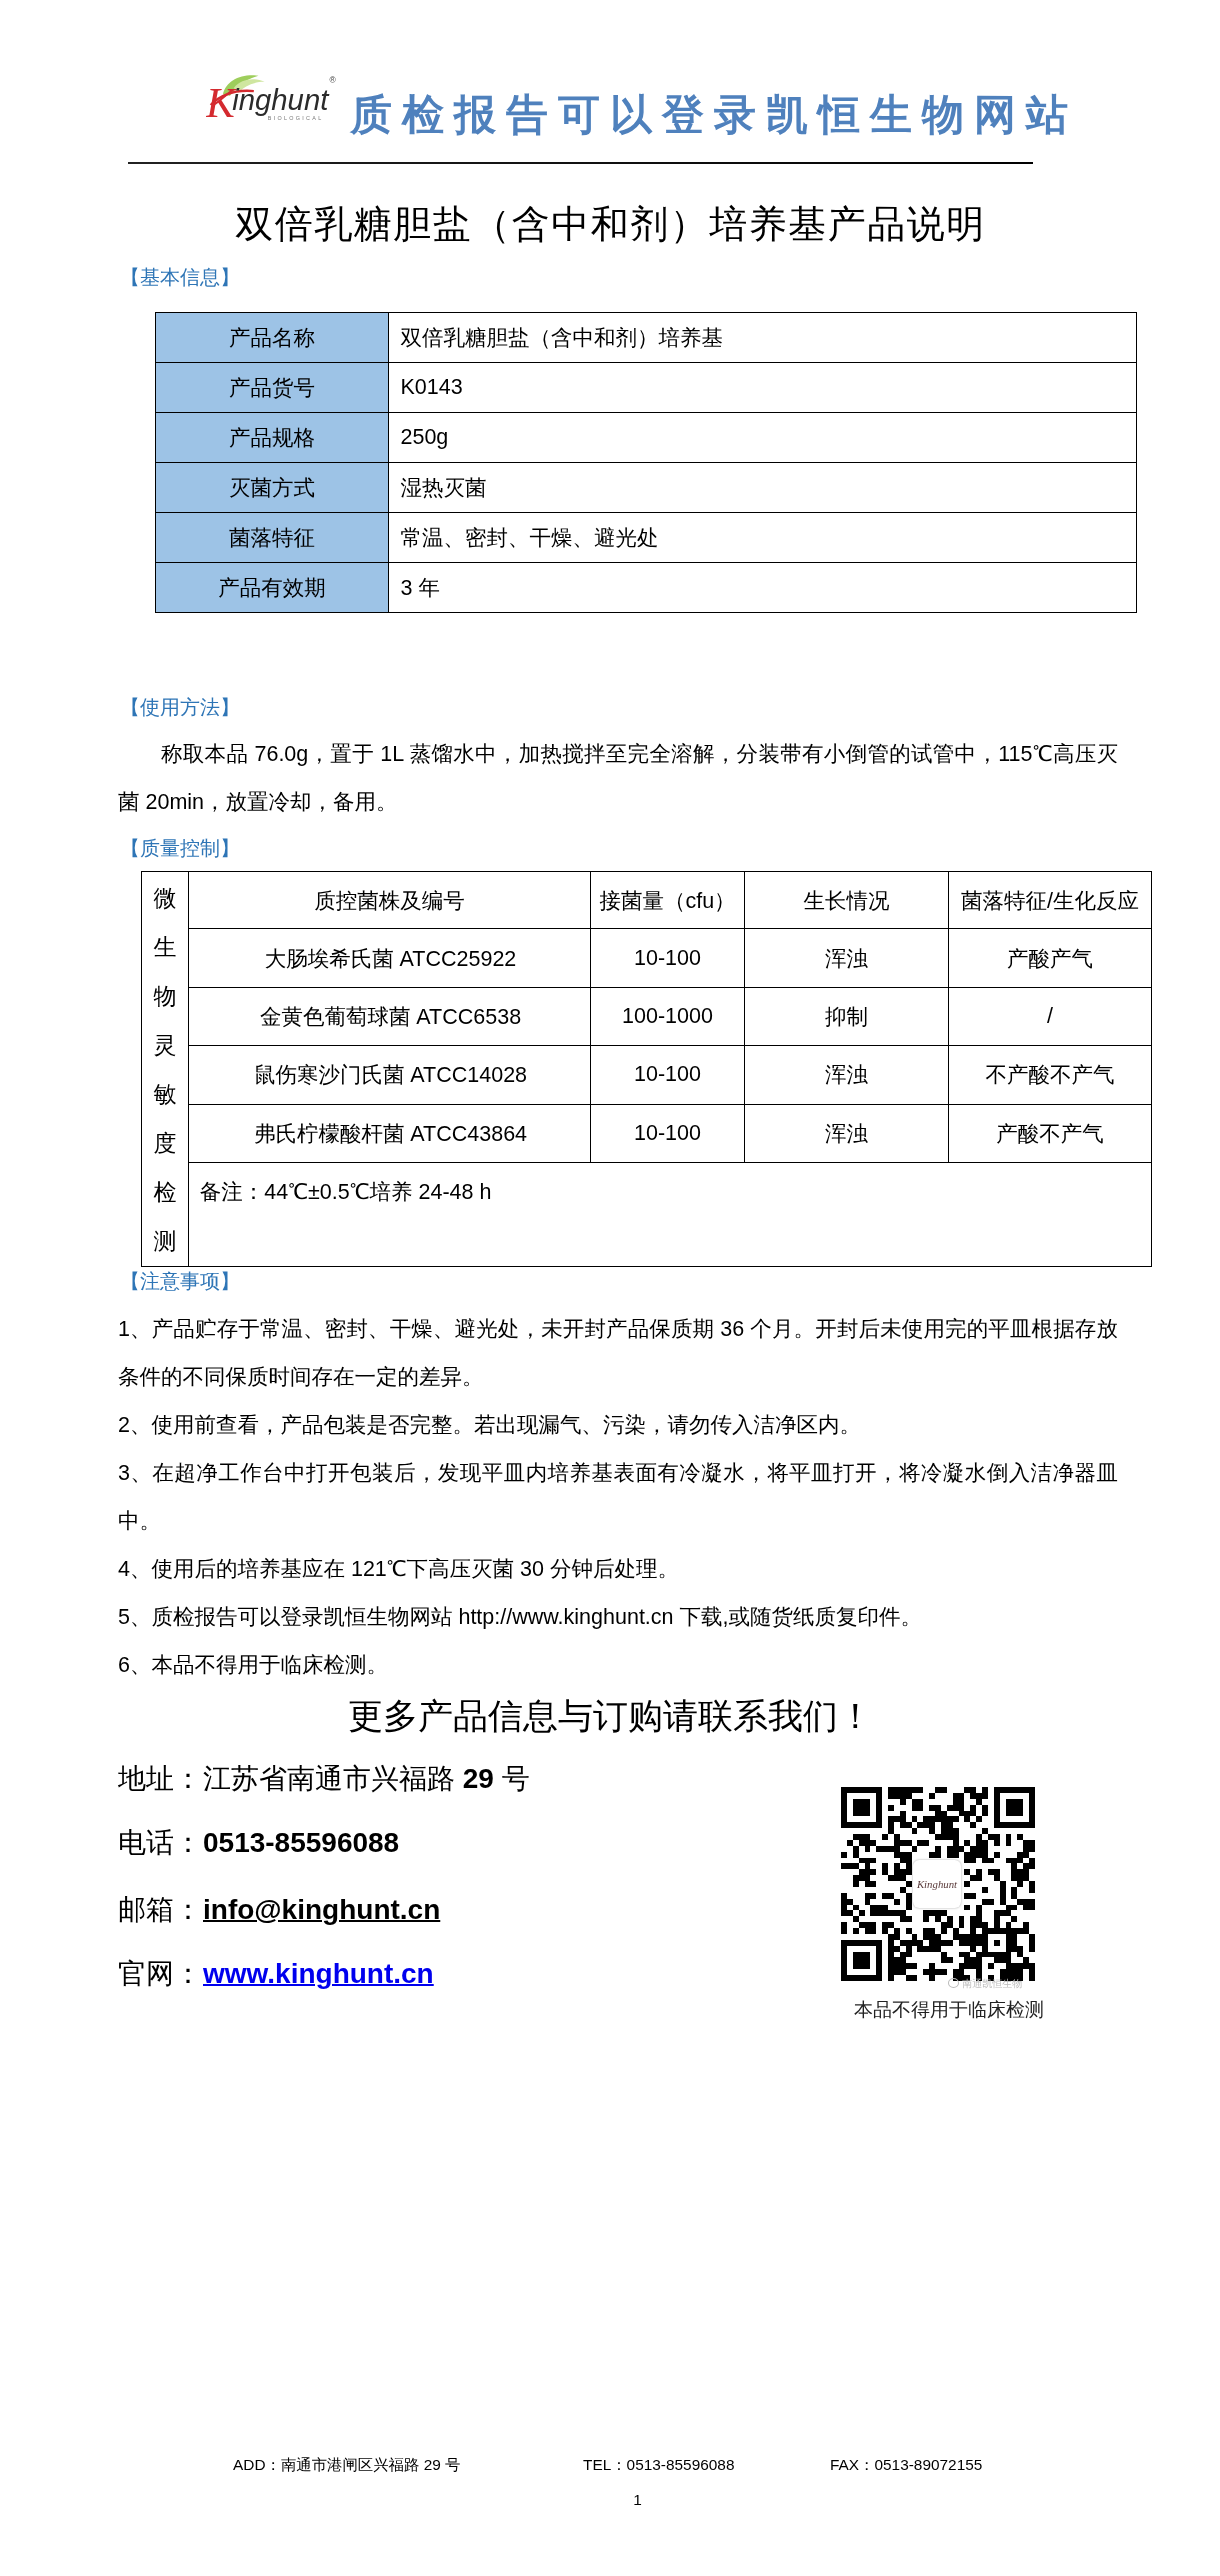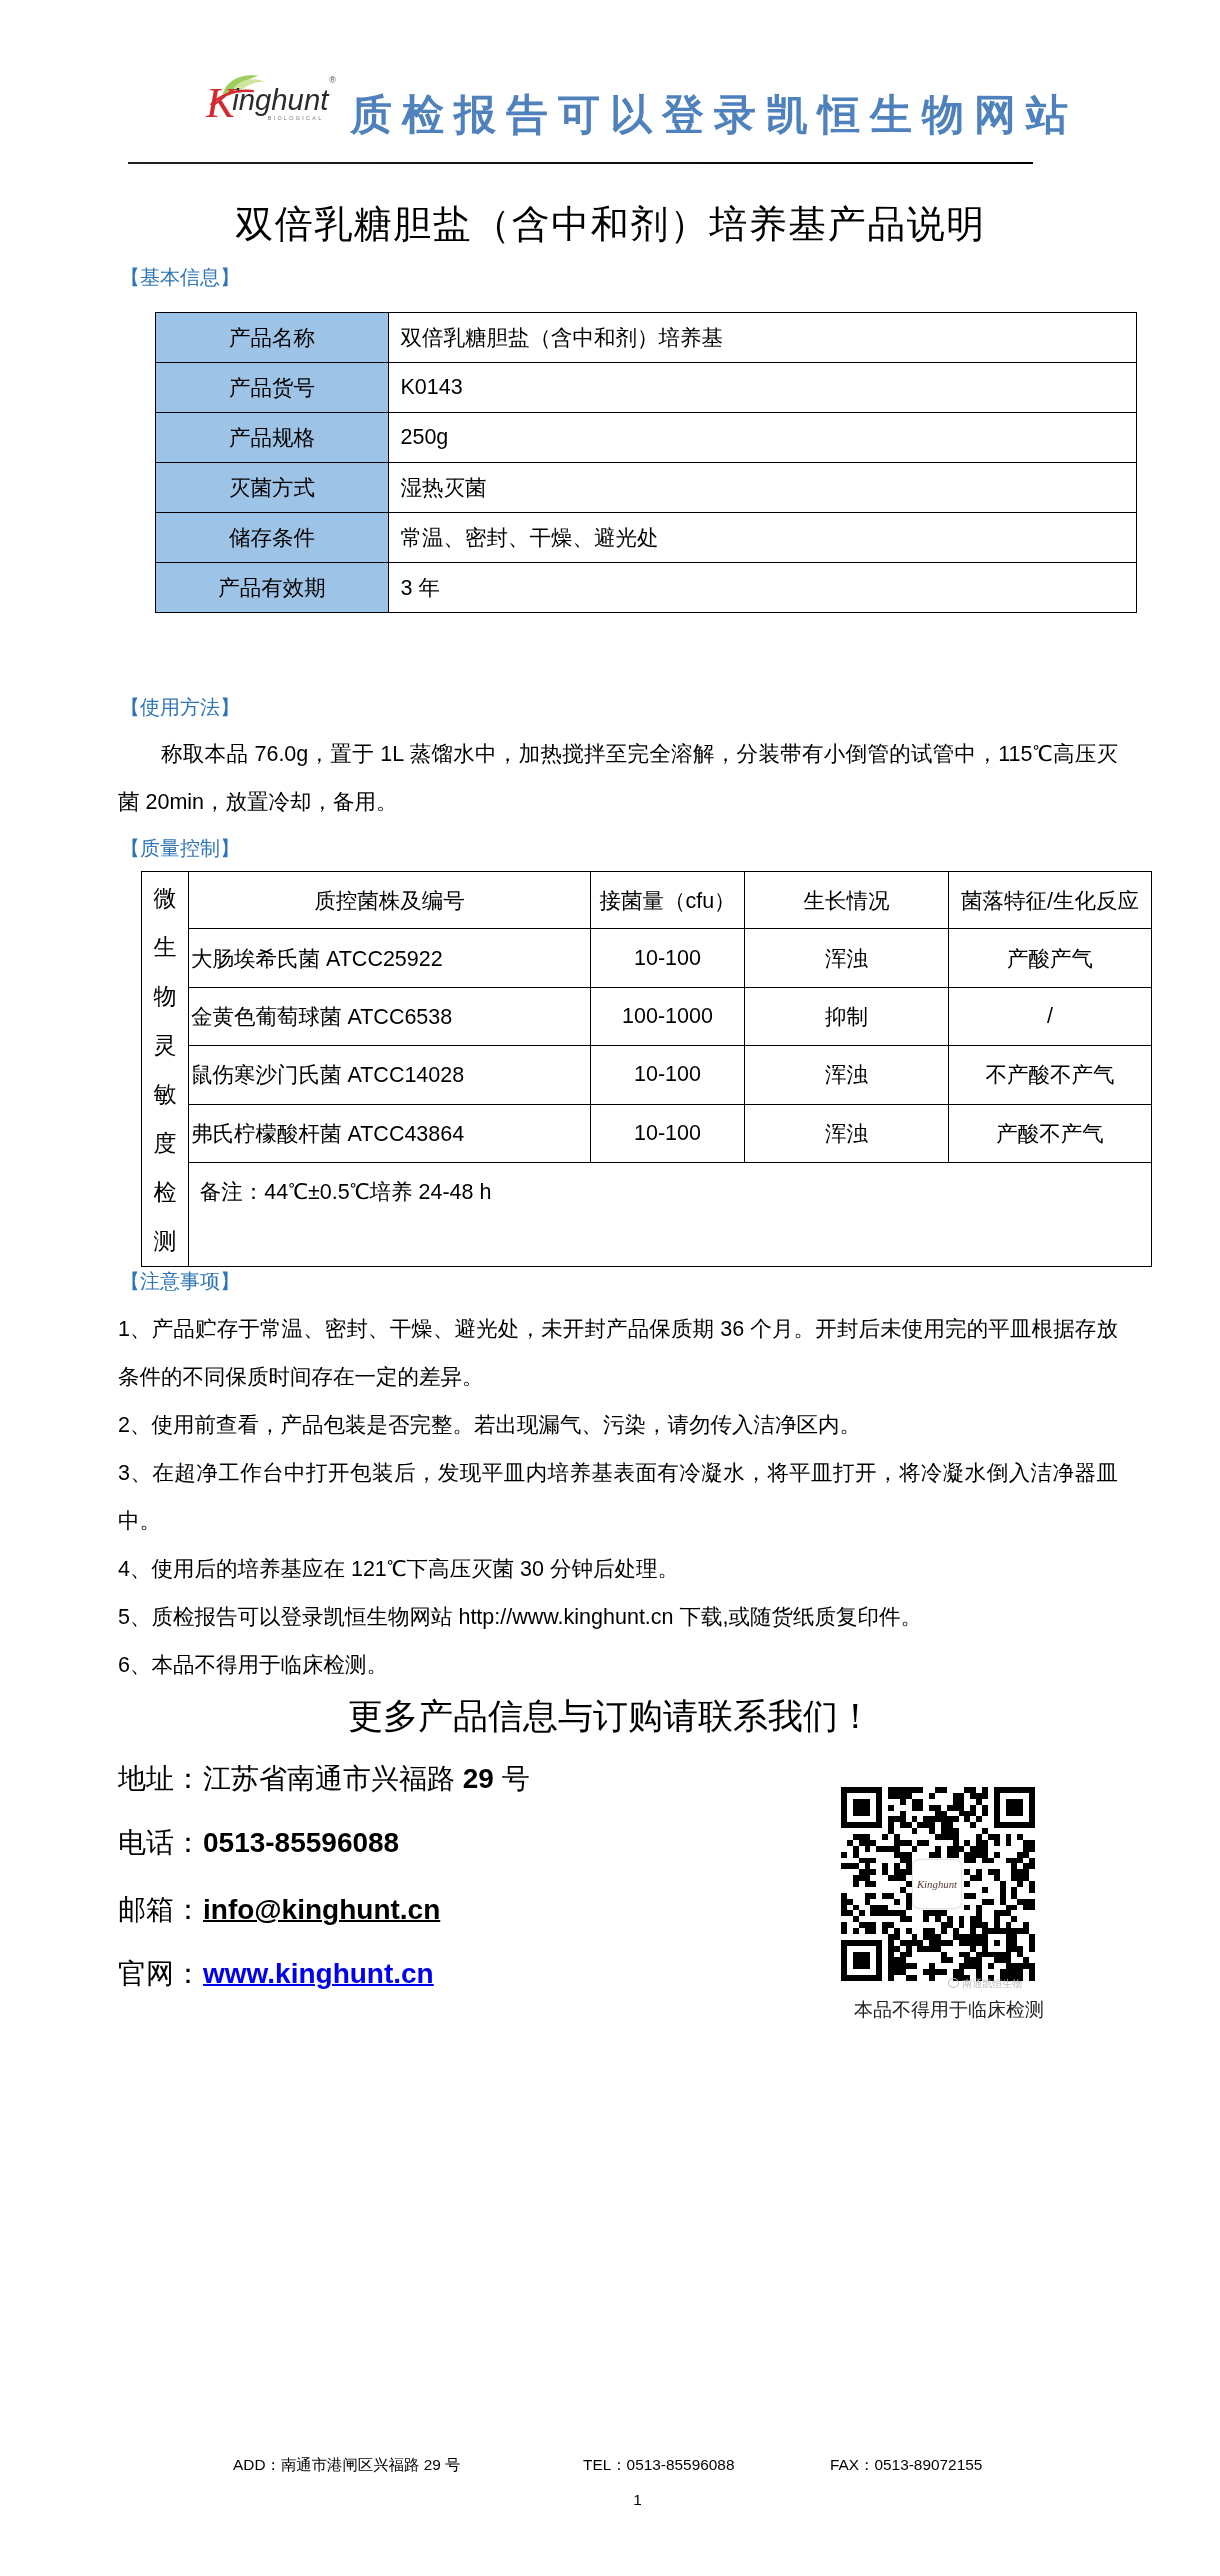--- a/index.html
+++ b/index.html
@@ -42,21 +42,21 @@
   .usage-text { top:730px; text-indent:2em; }
 
   
   table.qc { left:105px; top:871px; width:1010px; }
   .qc td { border:1.5px solid #000; font-size:21.5px; padding:0; text-align:center; }
   .qc tr.hdr td { height:55px; }
   .qc tr.row td { height:56px; }
   .qc tr.note td { height:86px; }
   .qc td.side { vertical-align:top; padding-top:1.5px; font-size:23px; }
   .qc td.side span { display:block; height:49px; line-height:49px; }
-  .qc td.strain { text-align:left; padding-left:2px; }
+  .qc td.strain { text-align:center; padding-left:2px; }
   .qc td.note-cell { text-align:left; vertical-align:top; padding:14px 10.8px 0 10.8px; }
 
   .notes-list { top:1305px; line-height:48px; }
   .notes-list div { margin:0; }
 
   .contact-heading {
     left:0; top:1692px; width:1221px; height:48px; line-height:48px; text-align:center;
     font-size:35px; white-space:nowrap;
   }
   .contact-line { left:118px; height:46px; line-height:46px; font-size:28px; white-space:nowrap; }
@@ -114,21 +114,21 @@
         </tr>
     <tr>
           <td class="lbl">产品规格</td>
           <td class="val">250g</td>
         </tr>
     <tr>
           <td class="lbl">灭菌方式</td>
           <td class="val">湿热灭菌</td>
         </tr>
     <tr>
-          <td class="lbl">储存条件</td>
+          <td class="lbl">菌落特征</td>
           <td class="val">常温、密封、干燥、避光处</td>
         </tr>
     <tr>
           <td class="lbl">产品有效期</td>
           <td class="val">3 年</td>
         </tr>
   </tbody>
     </table>
 
   <div class="abs section-heading" style="top:695px">【使用方法】</div>

